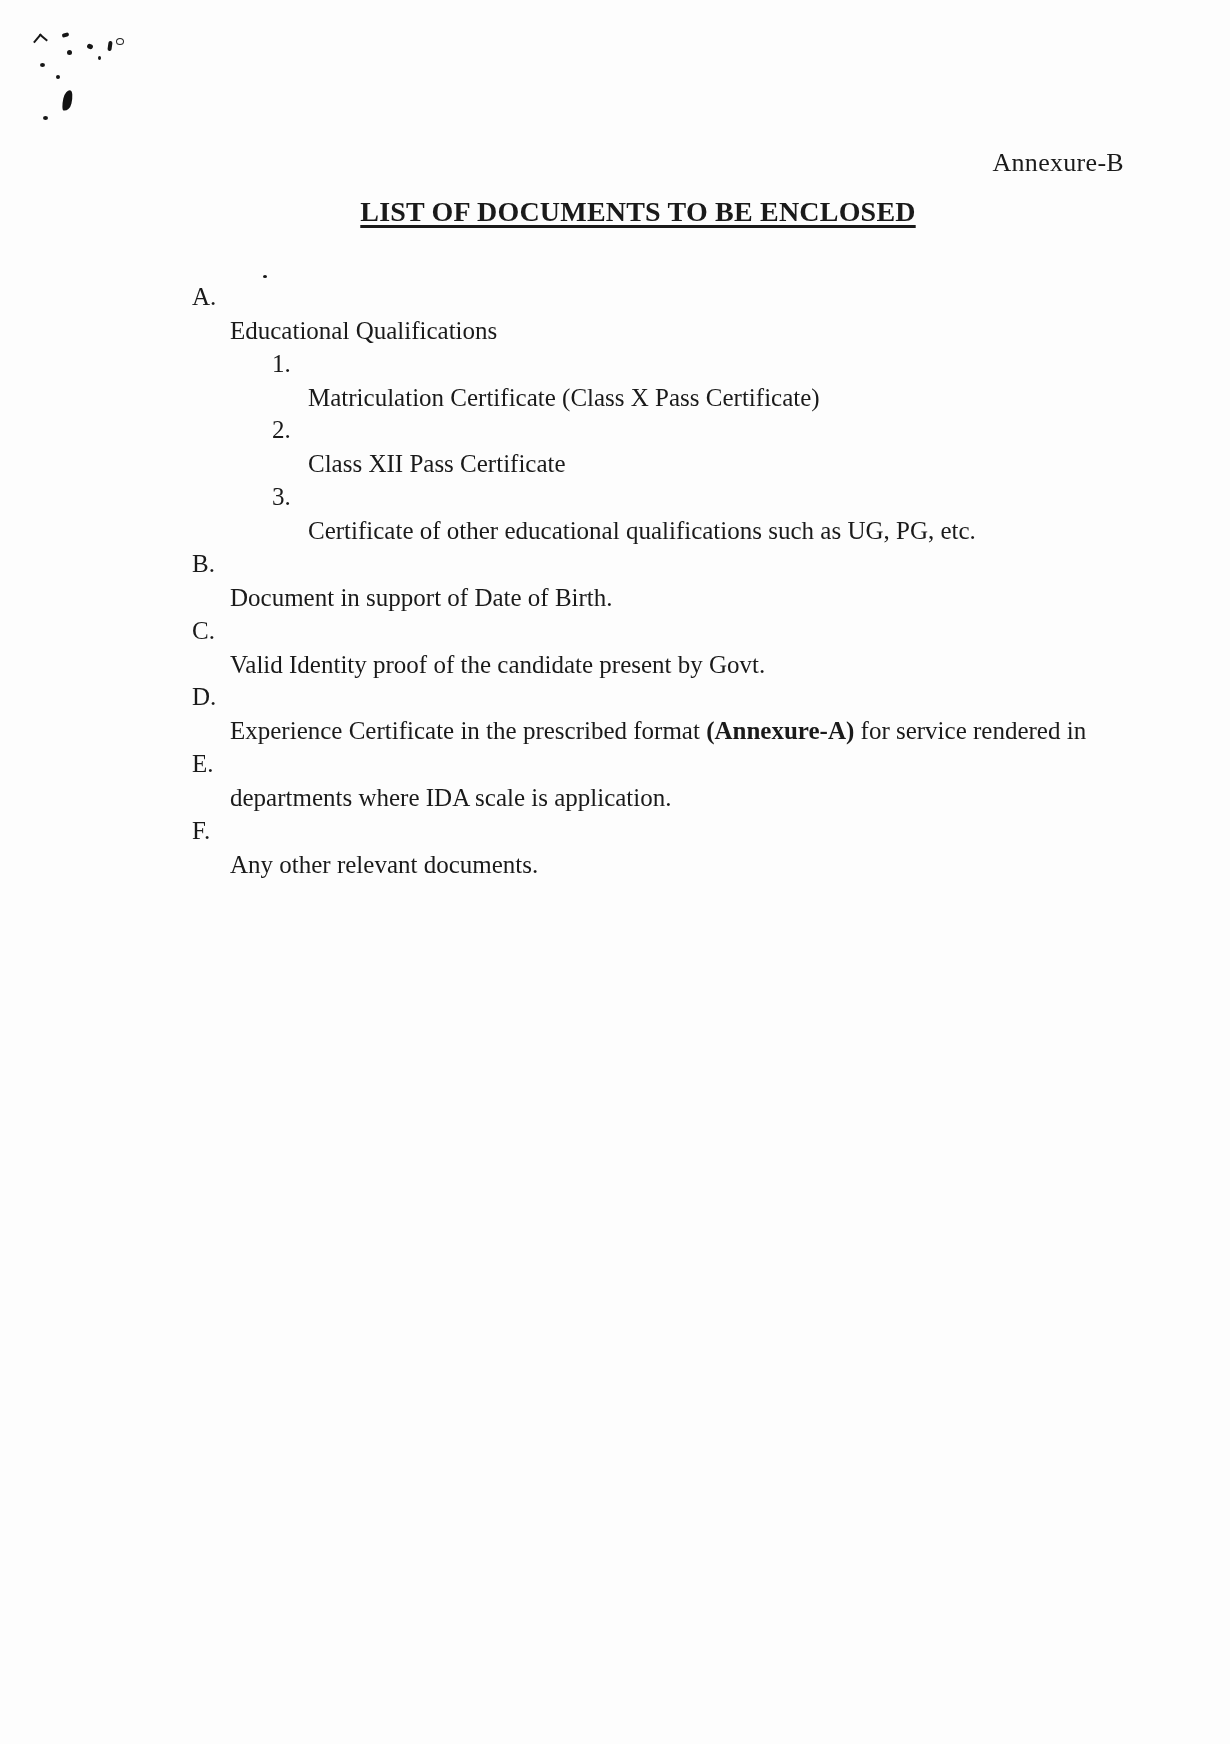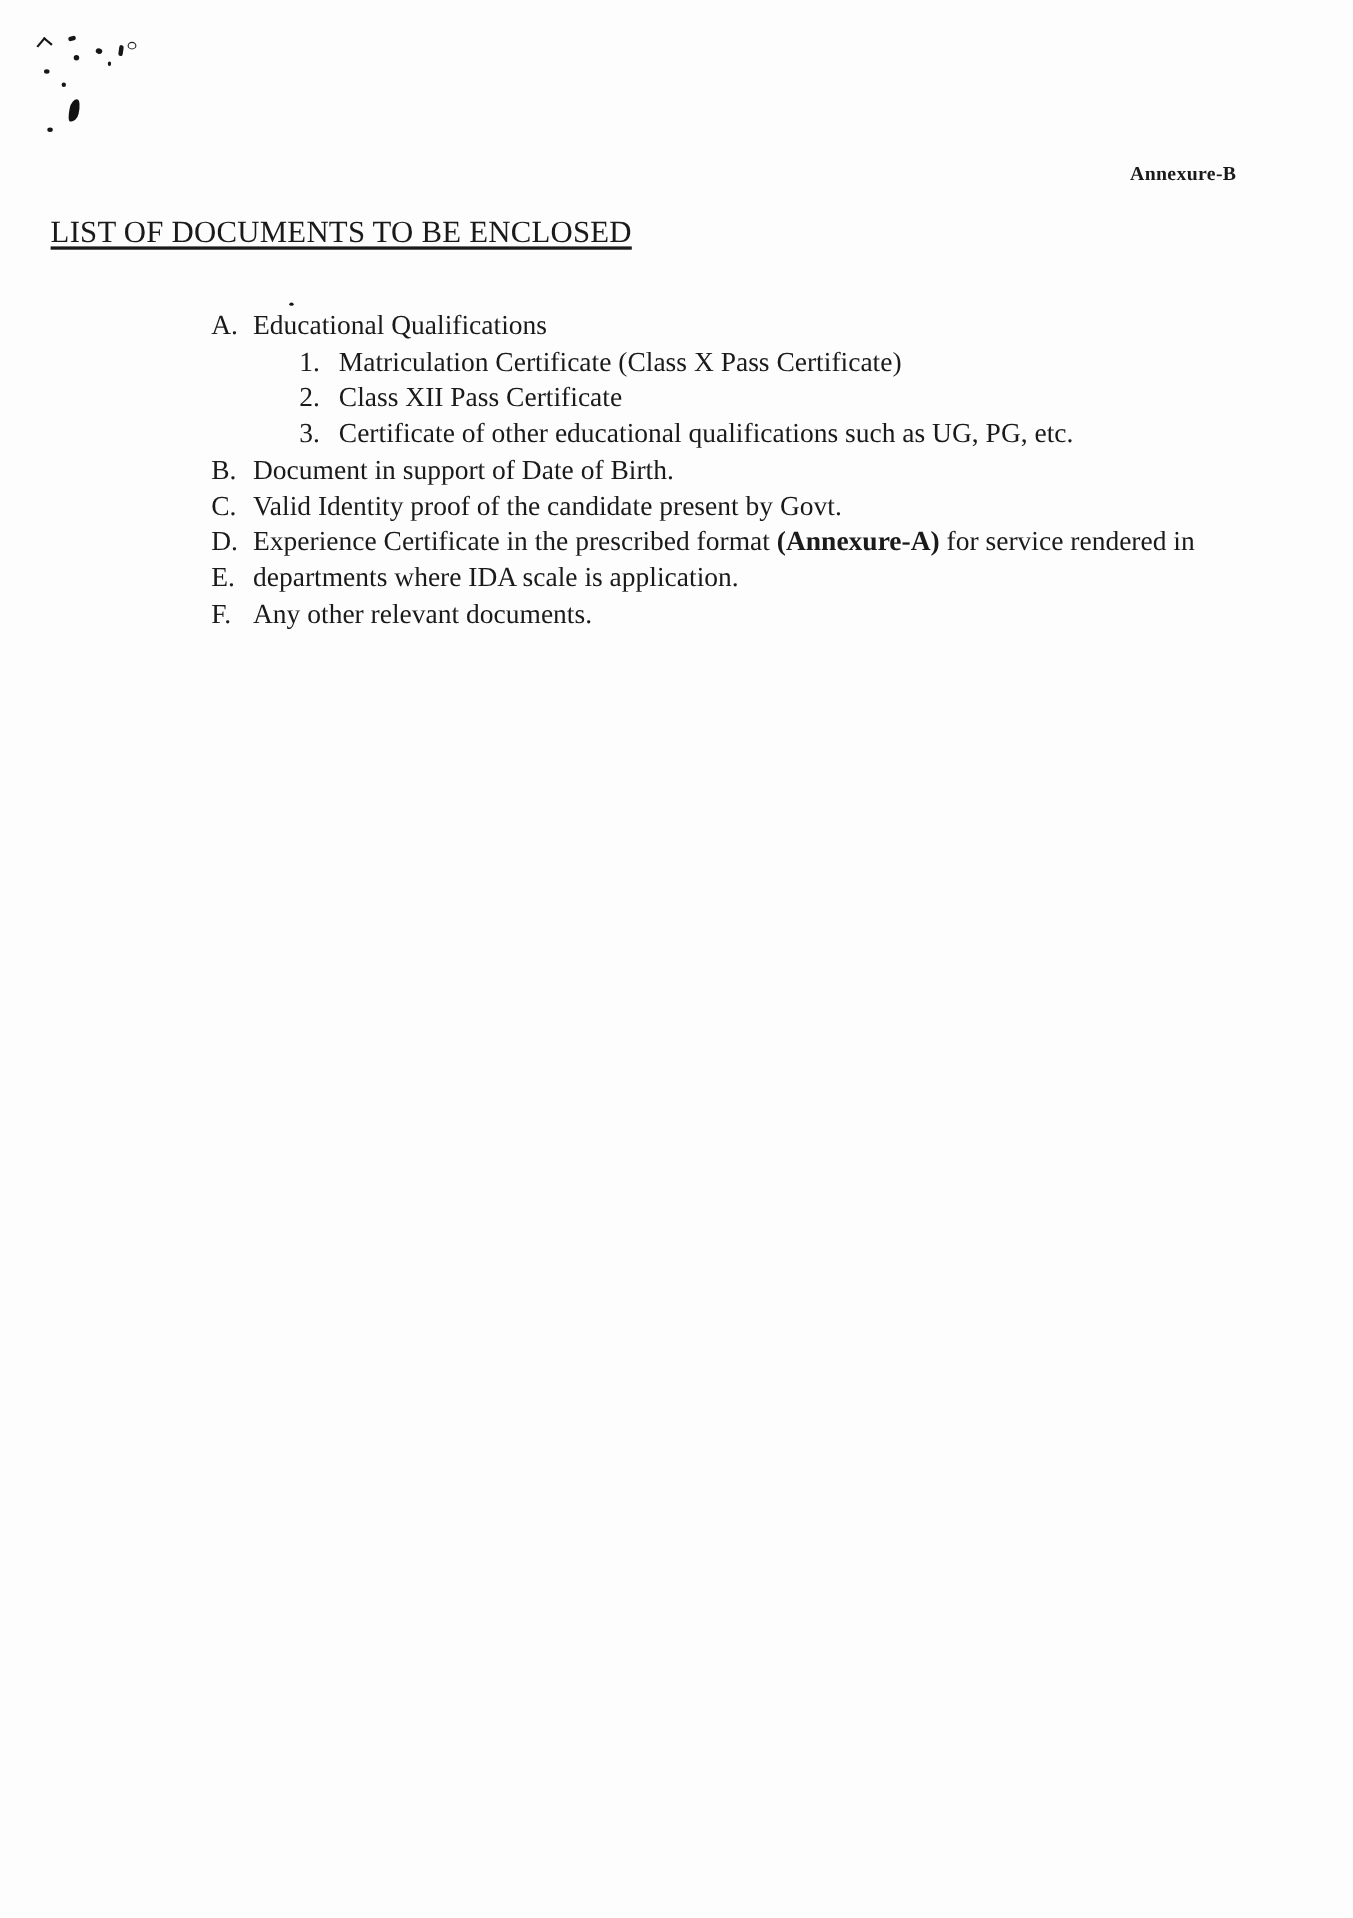--- a/index.html
+++ b/index.html
@@ -8,45 +8,45 @@
     width:1230px; height:1744px;
     background:#fdfdfd;
     overflow:hidden;
     font-family:"Liberation Serif","DejaVu Serif",serif;
     color:#1a1a1a;
   }
 
   .annexure {
     position:absolute;
     top:148px; right:106px;
-    font-size:18px; font-weight:700;
+    font-size:26px; font-weight:400;
     letter-spacing:0.3px;
   }
 
   .doc-title {
     position:absolute;
     top:196px; left:46px; right:0;
-    text-align:left;
-    font-size:28px; font-weight:400;
+    text-align:center;
+    font-size:28px; font-weight:700;
     letter-spacing:0.2px;
   }
   .doc-title span {
     text-decoration:underline;
     text-decoration-thickness:2.5px;
     text-underline-offset:4px;
   }
 
   .doc-list {
     position:absolute;
     left:192px; top:281px; width:940px;
     font-size:25px; line-height:32.7px;
   }
   .row { display:flex; align-items:flex-start; }
   .marker { flex:0 0 38px; }
-  .body { flex:1; min-width:0; }
+  .body { flex:1; min-width:0;margin-top:34px; }
   .row.sub { padding-left:80px; }
   .row.sub .marker { flex:0 0 36px; }
 
   .l1-d { white-space:nowrap; }
   .l1-e { white-space:nowrap; word-spacing:6.5px; }
   .bold { font-weight:700;text-align:center; }
 
   
   .speck { position:absolute; background:#161616; }
   .round { border-radius:50%; }

